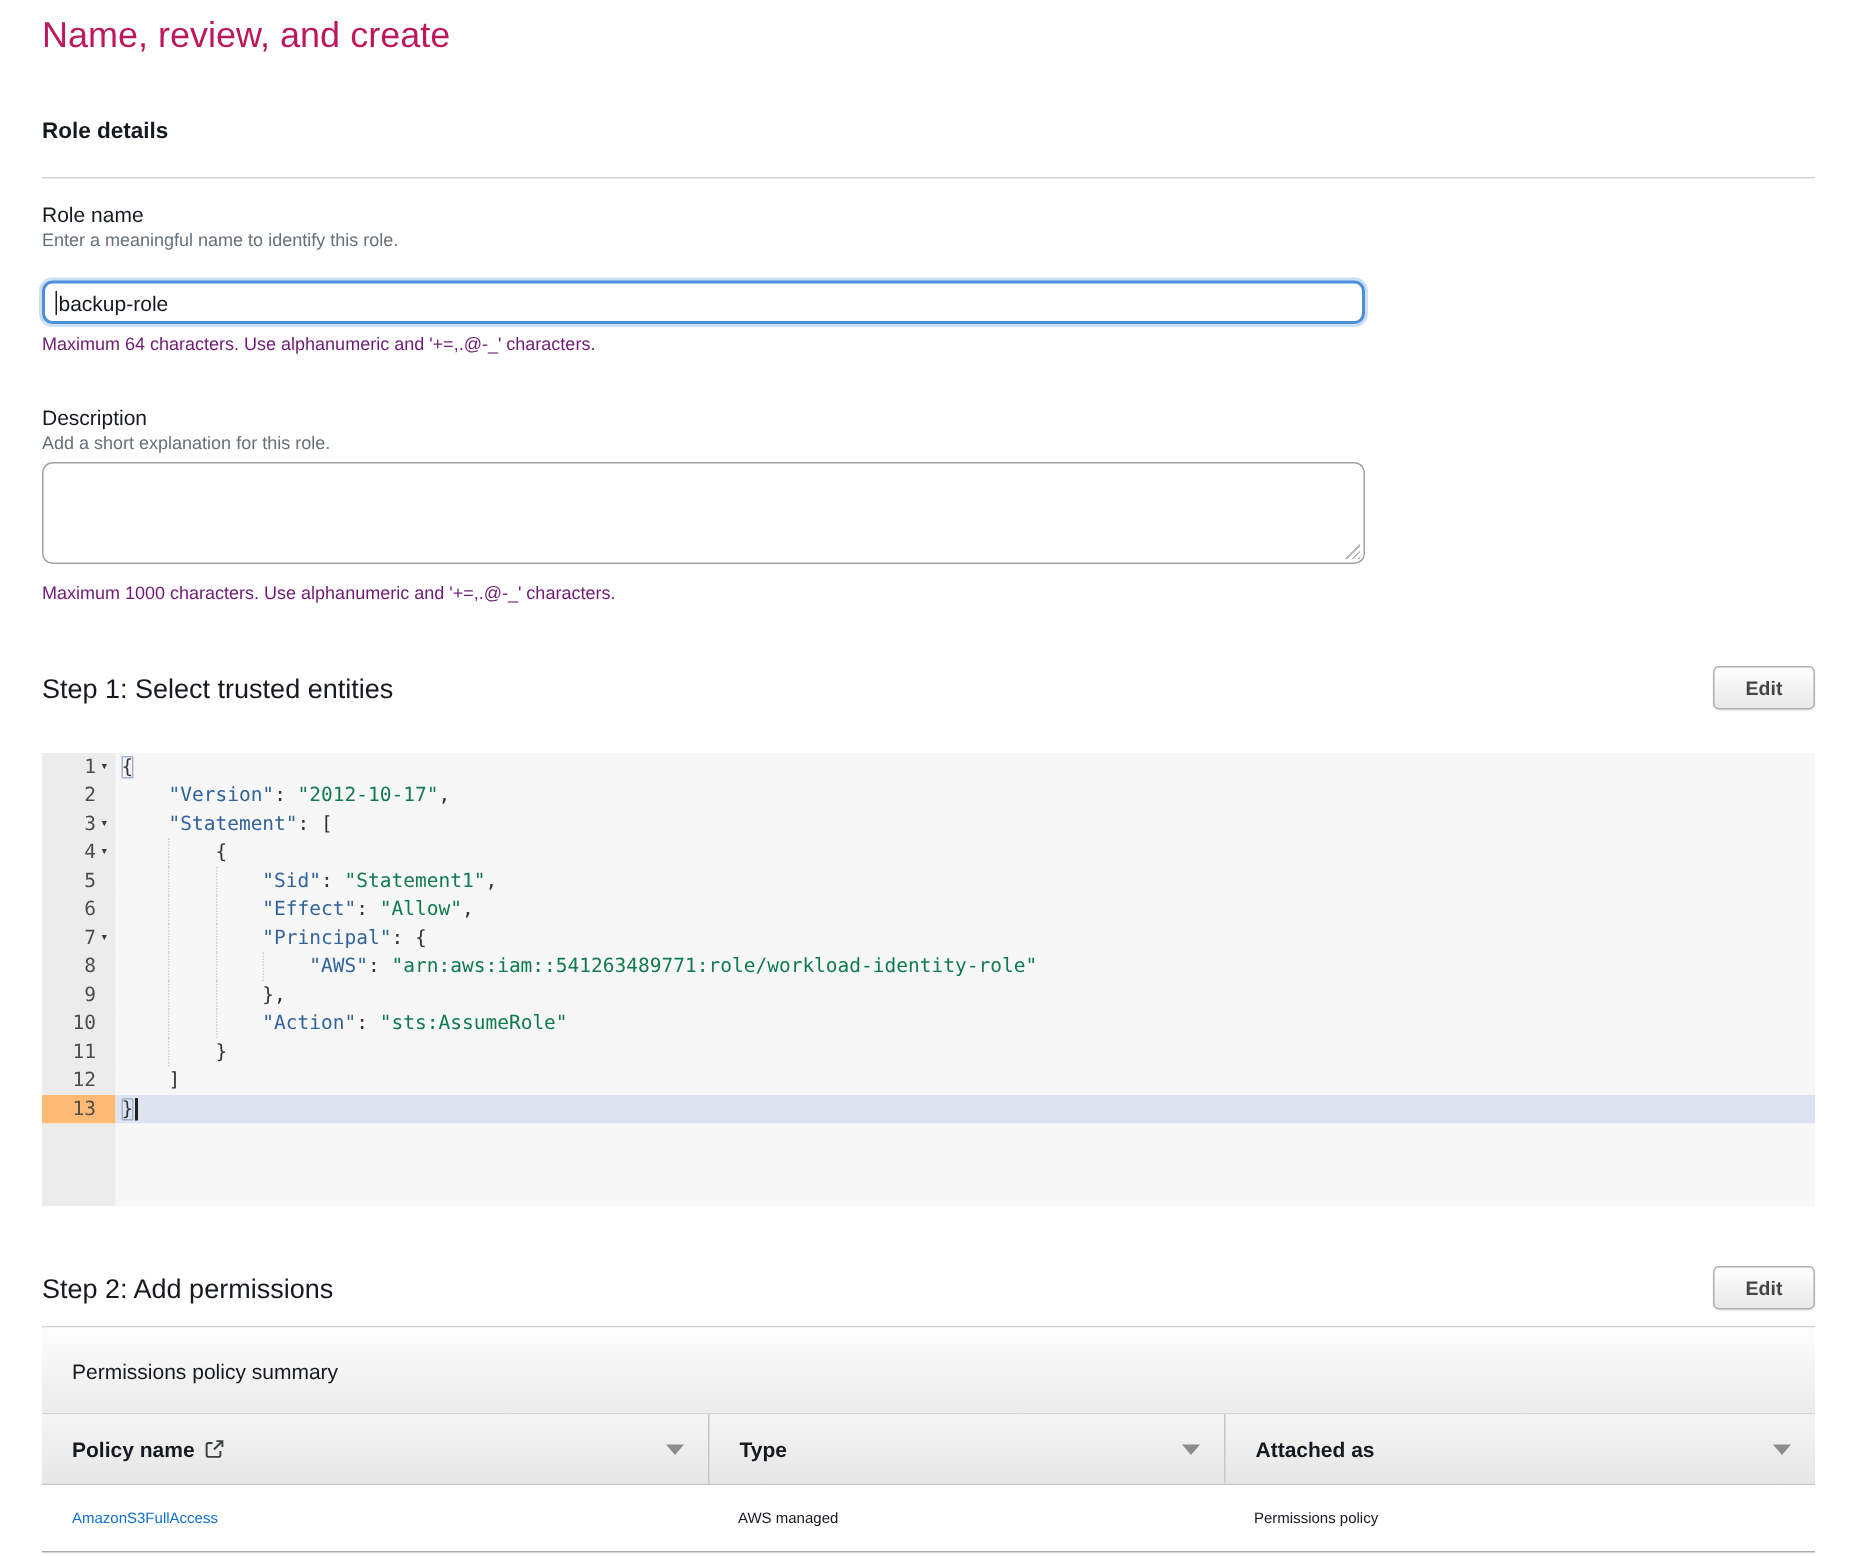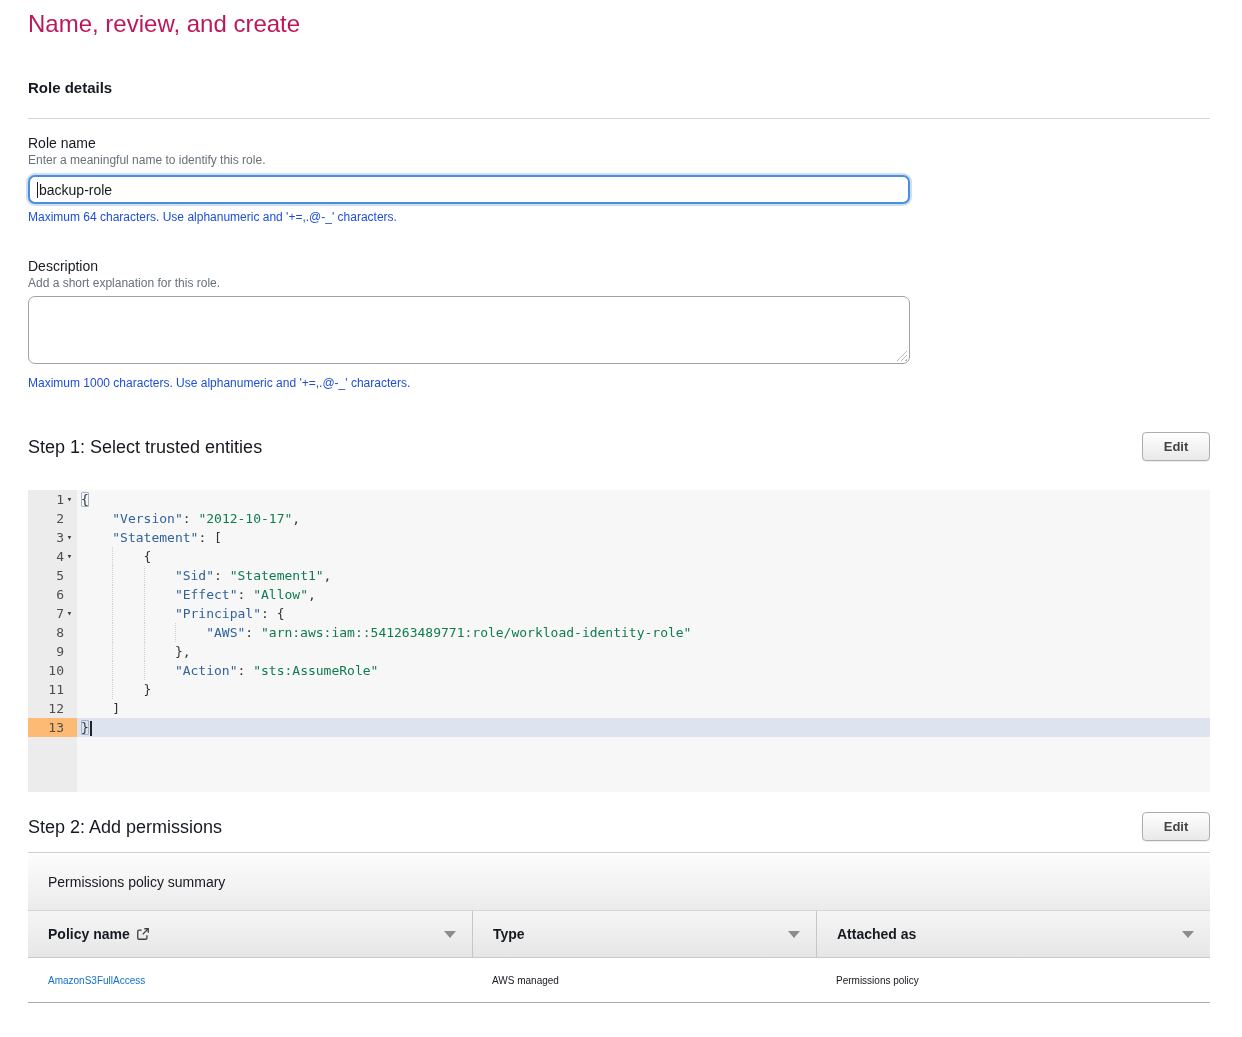--- a/index.html
+++ b/index.html
@@ -10,23 +10,23 @@
   }
   .container { padding:0 32px 0 28px; }
 
   .page-title { font-size:24px; font-weight:400; color:#be185d; margin-top:10px; line-height:28px; }
 
   .section-heading { font-size:15px; font-weight:700; margin-top:41px; line-height:17px; }
   .divider { border:none; border-top:1px solid #d5d5d5; margin-top:22px; }
 
   .field-label { font-size:14px; color:#16191f; margin-top:16px; line-height:16px; }
   .field-help  { font-size:12px; color:#687078; margin-top:2px; line-height:14px; }
-  .field-constraint { font-size:12px; color:#1d4ed8; margin-top:6px; line-height:14px; }
-
-  .input-wrap { position:relative; width:882px; margin-top:8px; }
+  .field-constraint { font-size:12px; color:#701a75; margin-top:6px; line-height:14px; }
+
+  .input-wrap { position:relative; width:882px; margin-top:20px; }
   .role-input {
     width:882px; height:29px; border:2px solid #4a90d9; border-radius:7px;
     box-shadow:0 0 0 2px rgba(93,150,214,.30);
     padding:0 9px; font-family:"Liberation Sans",sans-serif; font-size:14px; color:#16191f;
     outline:none; background:#fff;
   }
   .caret-bar { position:absolute; left:9px; top:7px; width:1px; height:16px; background:#1b1b1b; }
 
   .desc-wrap { position:relative; width:882px; margin-top:6px; }
   .desc-textarea {
@@ -35,21 +35,21 @@
     resize:none; outline:none; background:#fff; display:block;
   }
   .resize-grip {
     position:absolute; right:3px; bottom:3px; width:11px; height:11px;
     background:repeating-linear-gradient(135deg, transparent 0 2px, #b9b9b9 2px 3px);
     clip-path:polygon(100% 0, 100% 100%, 0 100%);
   }
 
   .step-row { display:flex; align-items:center; justify-content:space-between; }
   .step-row.one { margin-top:42px; }
-  .step-row.two { margin-top:20px; }
+  .step-row.two { margin-top:40px; }
   .step-heading { font-size:18px; font-weight:400; color:#16191f; line-height:24px; }
   .btn-edit {
     font-family:"Liberation Sans",sans-serif;
     font-size:13px; font-weight:700; color:#444;
     background:linear-gradient(#fefefe,#e9e9e9);
     border:1px solid #adadad; border-radius:4px;
     padding:6px 12px; width:68px; text-align:center;
     box-shadow:0 1px 1px rgba(0,0,0,.08); cursor:pointer;
   }
 

